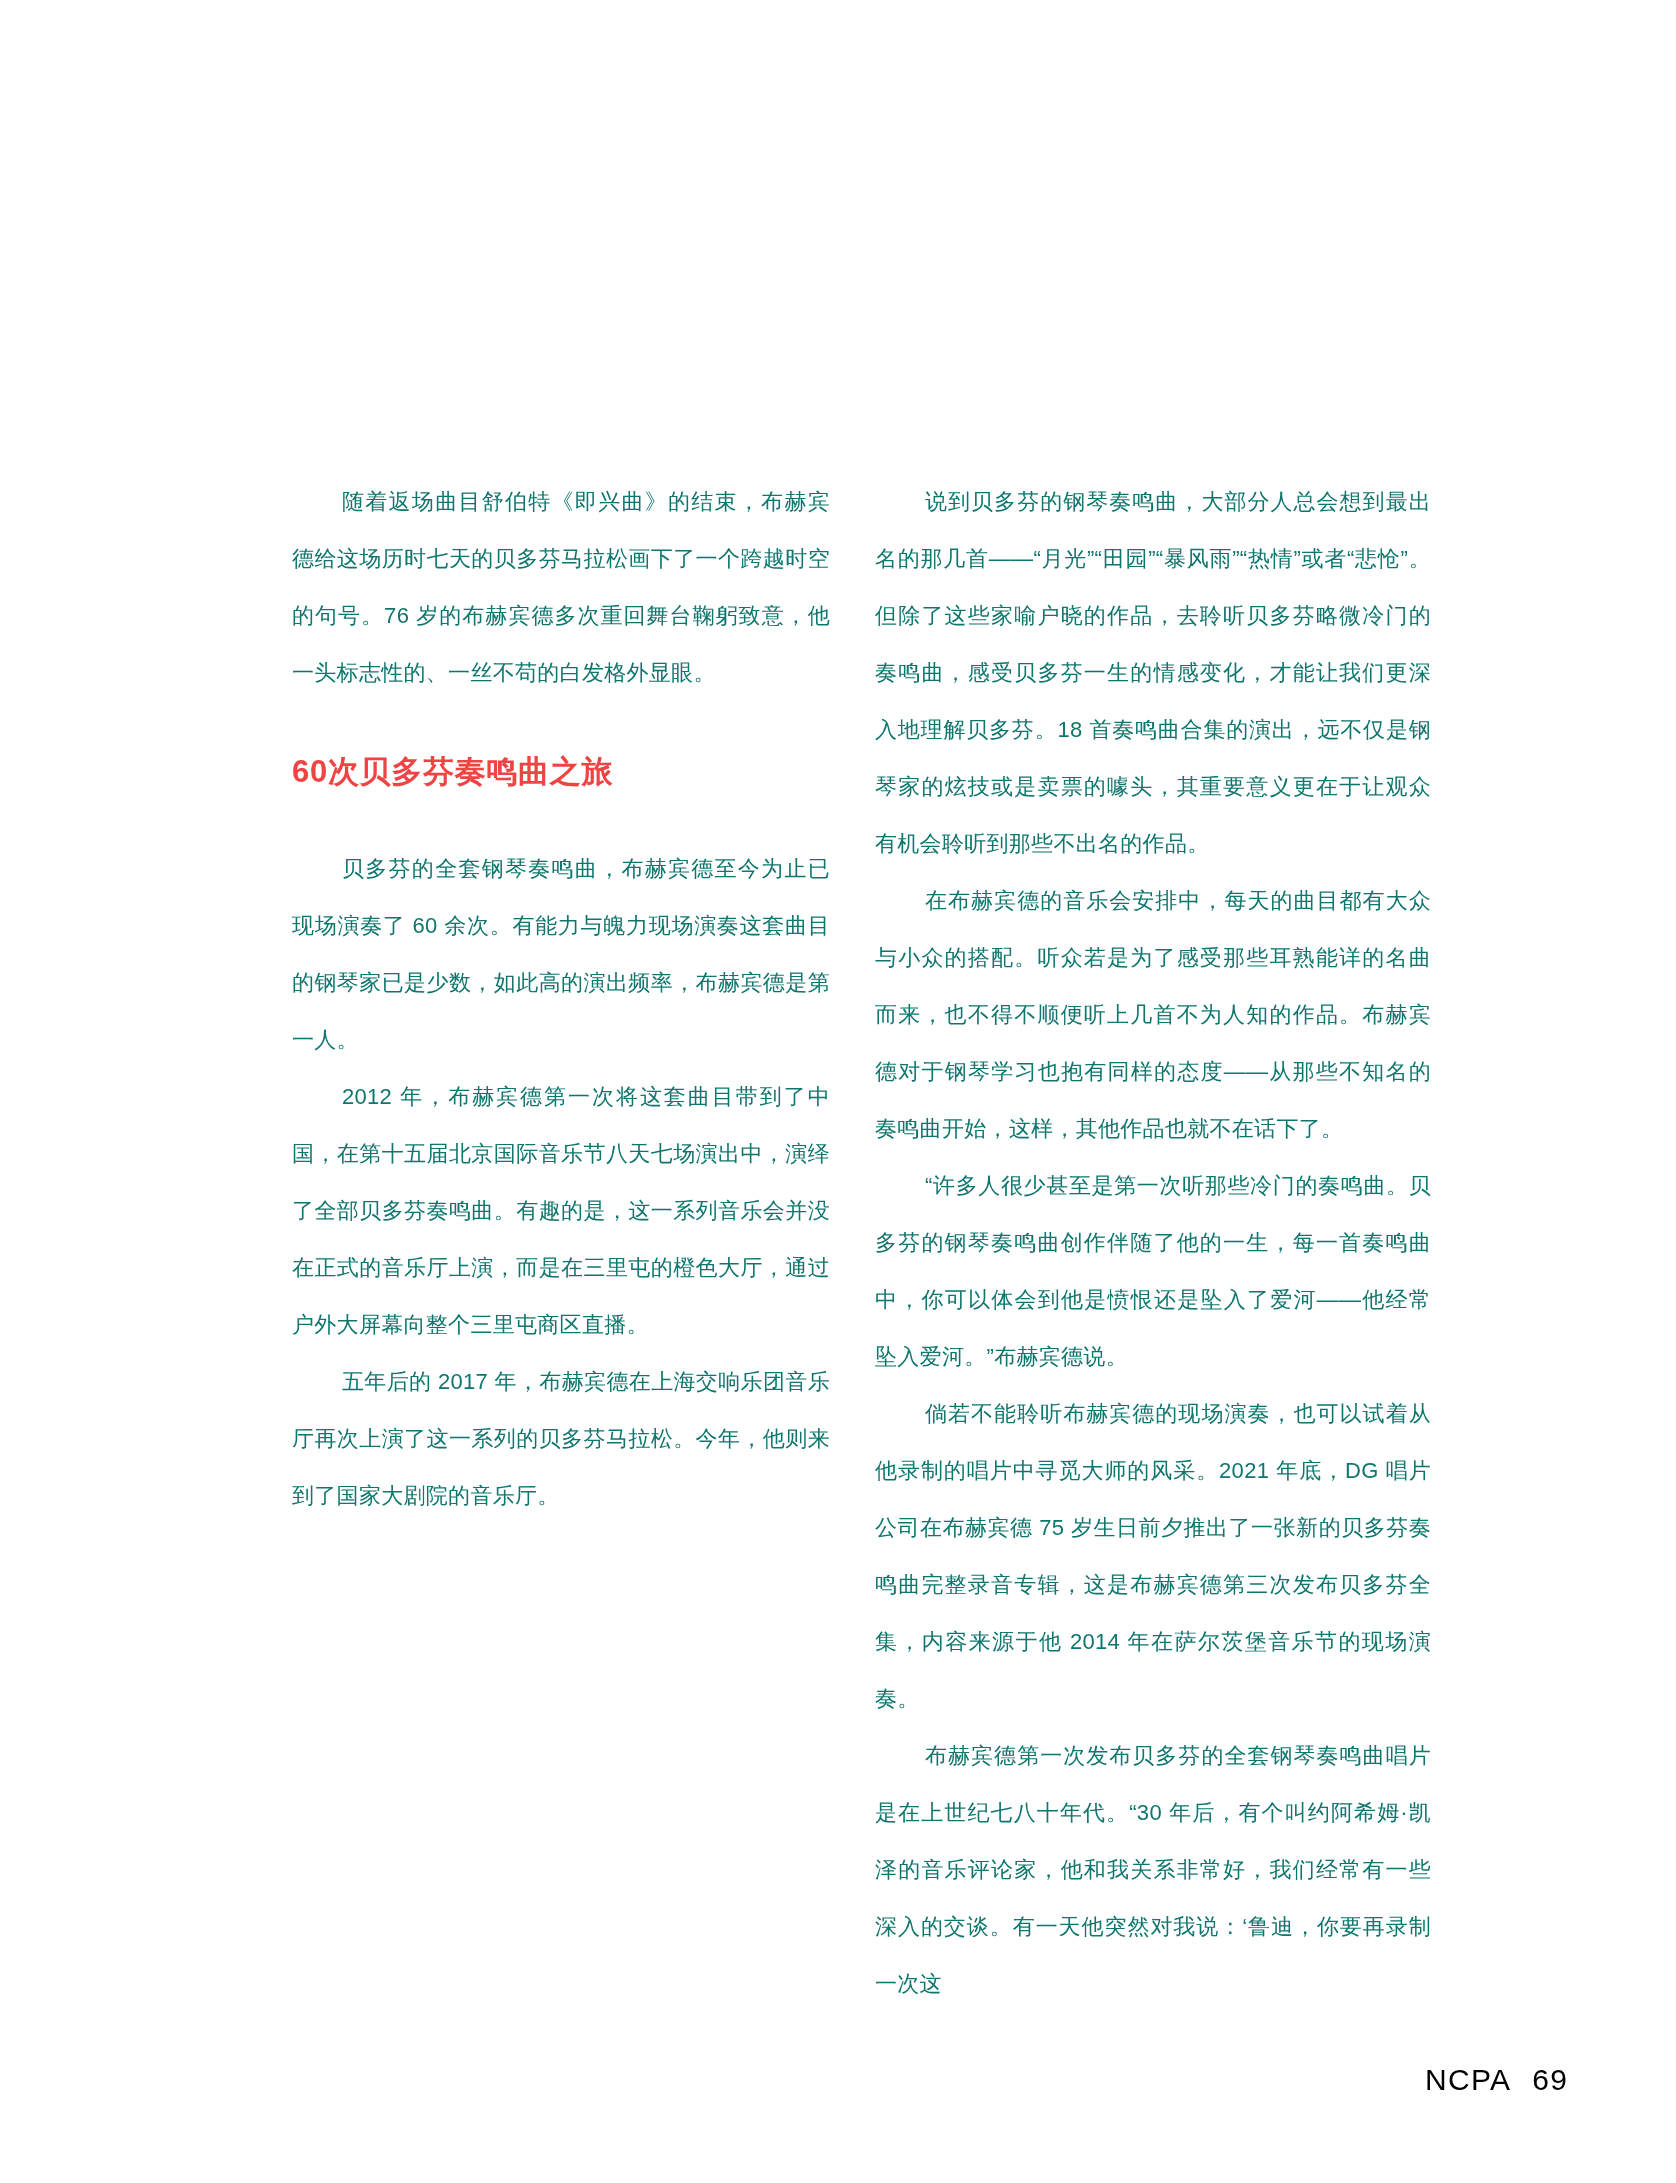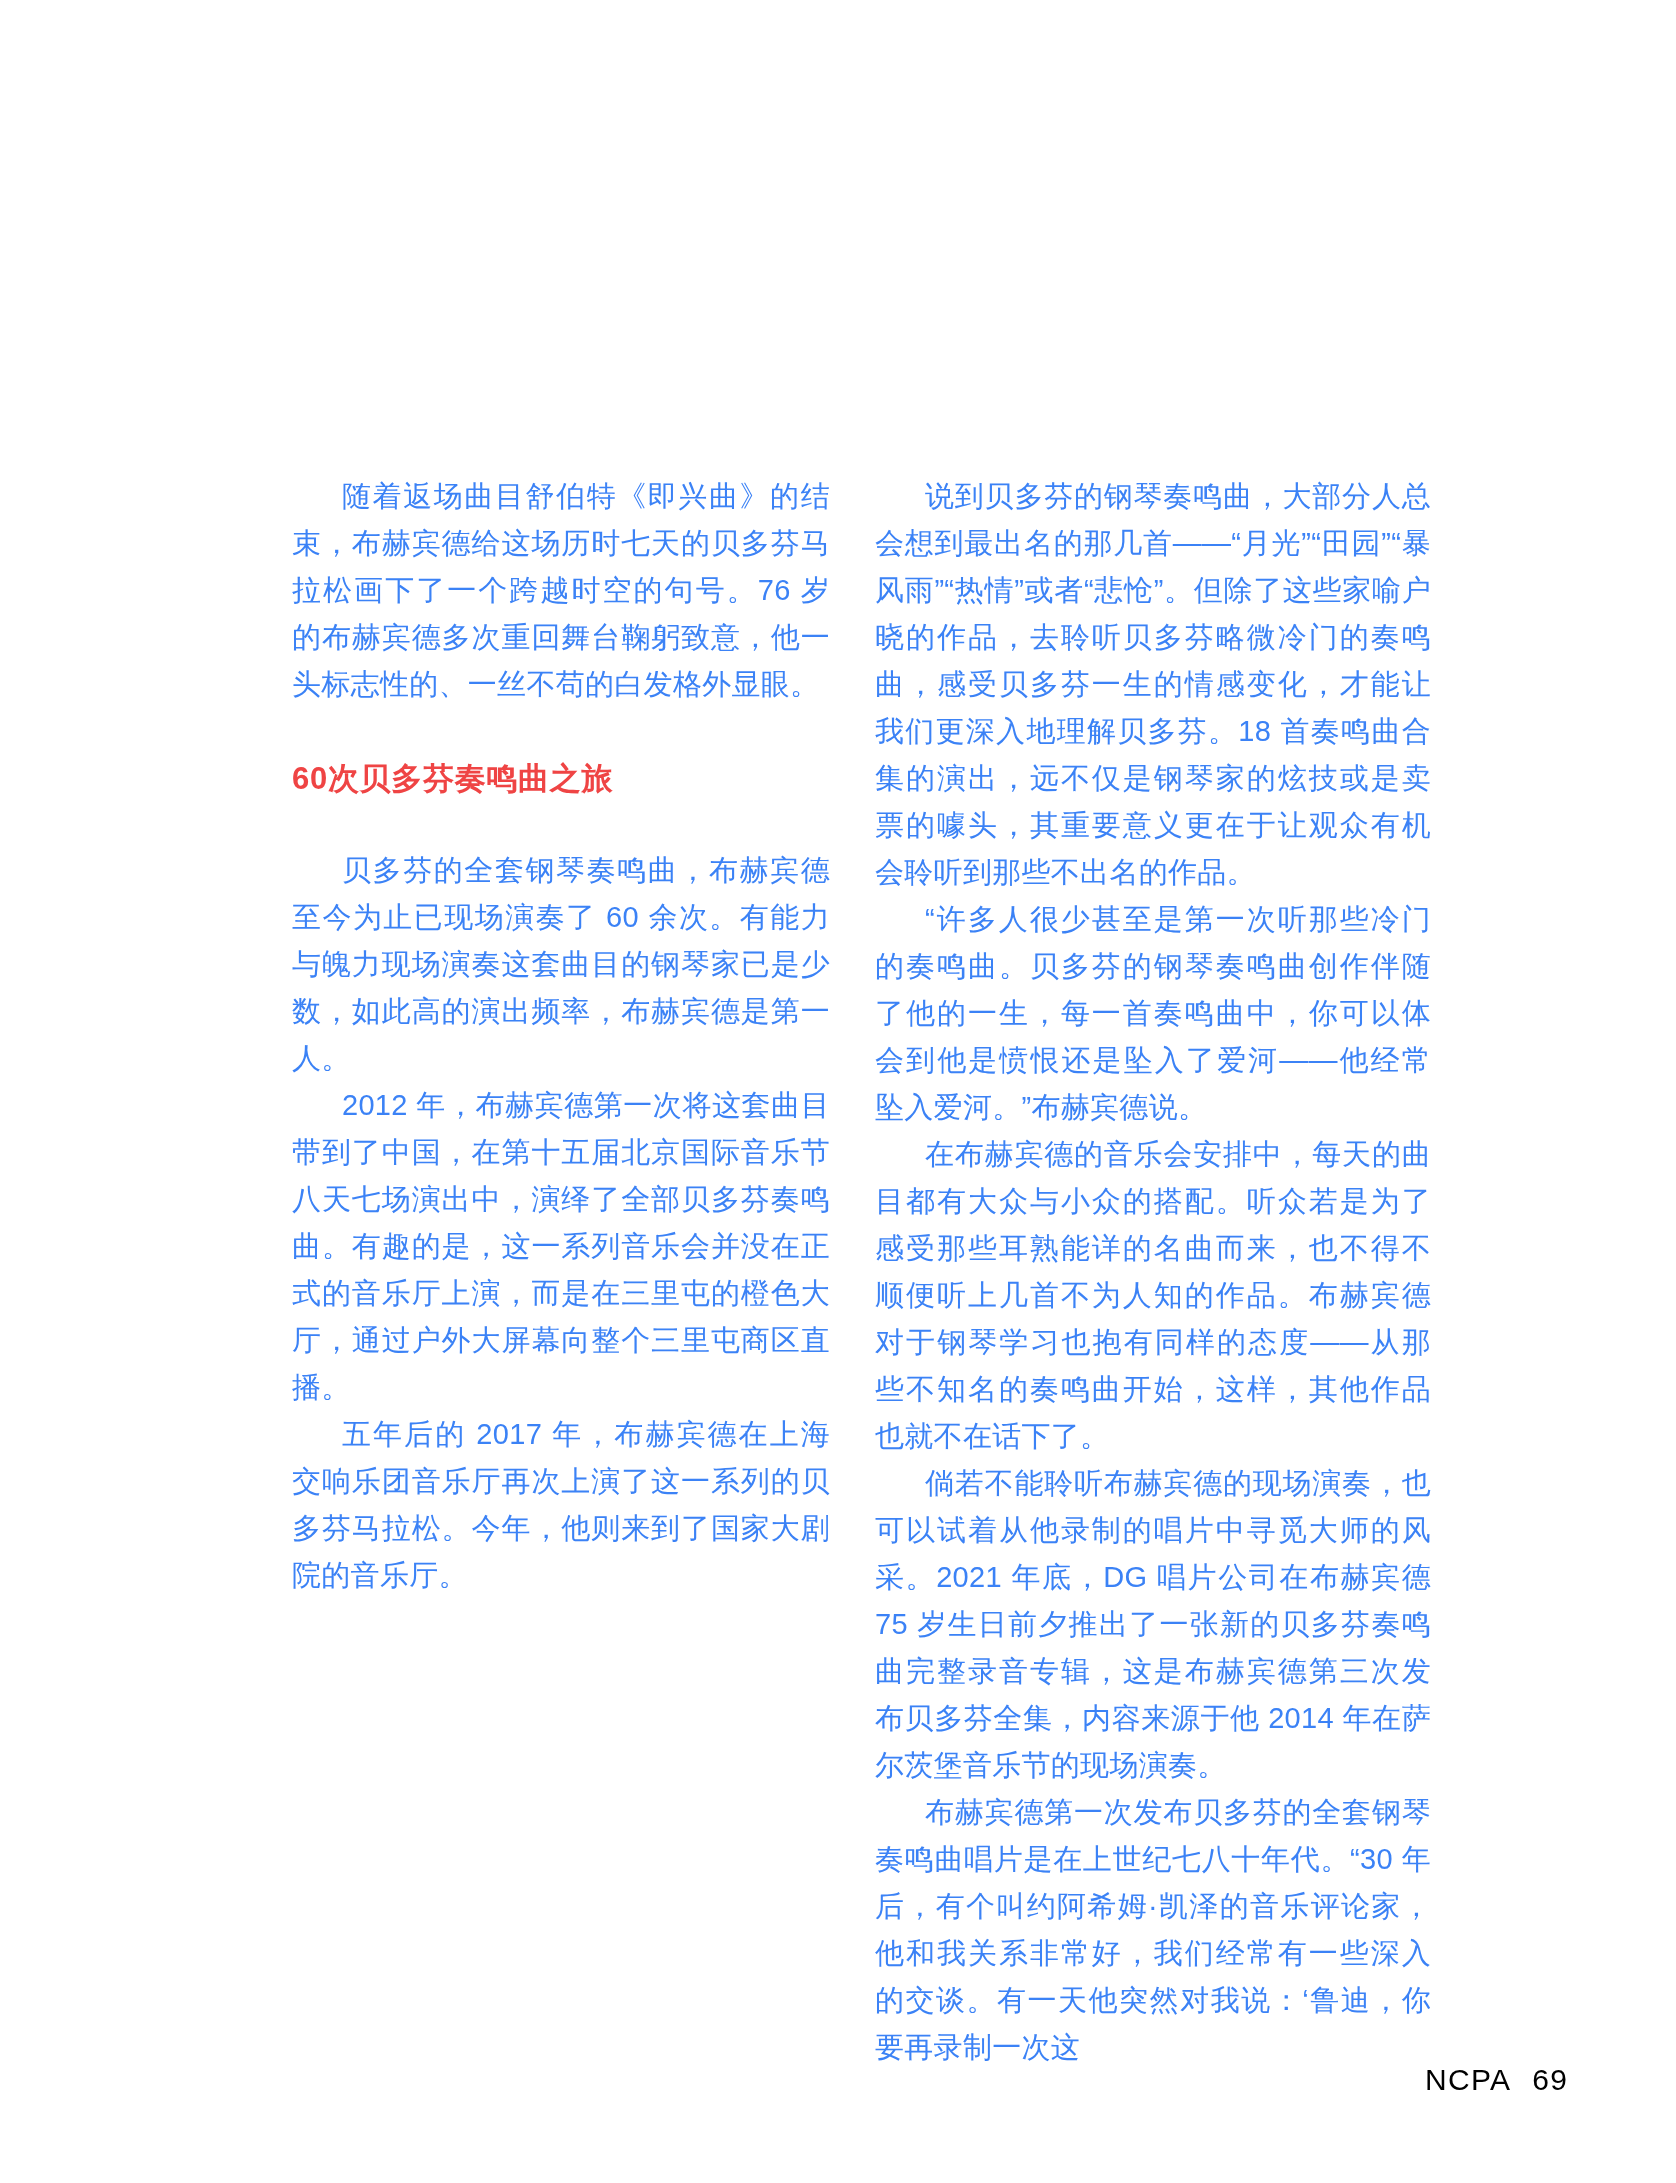--- a/index.html
+++ b/index.html
@@ -24,27 +24,27 @@
     left: 292px;
     width: 538px;
   }
   .column.right {
     left: 875px;
     width: 556px;
   }
   .column p {
     margin: 0;
     padding: 0;
-    font-size: 29px;
-    line-height: 47px;
+    font-size: 22px;
+    line-height: 57px;
     text-align: justify;
     text-indent: 50px;
     letter-spacing: 0.3px;
     font-weight: 400;
-    color: #3b82f6;
+    color: #0f766e;
   }
   .section-heading {
     margin: 47px 0 45px 0;
     padding: 0;
     font-size: 31px;
     line-height: 47px;
     font-weight: 700;
     color: #ef4444;
     letter-spacing: 0.7px;
     text-indent: 0;
@@ -72,22 +72,22 @@
 
     <h2 class="section-heading">60次贝多芬奏鸣曲之旅</h2>
 
     <p>贝多芬的全套钢琴奏鸣曲，布赫宾德至今为止已现场演奏了 60 余次。有能力与魄力现场演奏这套曲目的钢琴家已是少数，如此高的演出频率，布赫宾德是第一人。</p>
     <p>2012 年，布赫宾德第一次将这套曲目带到了中国，在第十五届北京国际音乐节八天七场演出中，演绎了全部贝多芬奏鸣曲。有趣的是，这一系列音乐会并没在正式的音乐厅上演，而是在三里屯的橙色大厅，通过户外大屏幕向整个三里屯商区直播。</p>
     <p>五年后的 2017 年，布赫宾德在上海交响乐团音乐厅再次上演了这一系列的贝多芬马拉松。今年，他则来到了国家大剧院的音乐厅。</p>
   </div>
 
   <div class="column right">
     <p>说到贝多芬的钢琴奏鸣曲，大部分人总会想到最出名的那几首——“月光”“田园”“暴风雨”“热情”或者“悲怆”。但除了这些家喻户晓的作品，去聆听贝多芬略微冷门的奏鸣曲，感受贝多芬一生的情感变化，才能让我们更深入地理解贝多芬。18 首奏鸣曲合集的演出，远不仅是钢琴家的炫技或是卖票的噱头，其重要意义更在于让观众有机会聆听到那些不出名的作品。</p>
+    <p>在布赫宾德的音乐会安排中，每天的曲目都有大众与小众的搭配。听众若是为了感受那些耳熟能详的名曲而来，也不得不顺便听上几首不为人知的作品。布赫宾德对于钢琴学习也抱有同样的态度——从那些不知名的奏鸣曲开始，这样，其他作品也就不在话下了。</p>
     <p>“许多人很少甚至是第一次听那些冷门的奏鸣曲。贝多芬的钢琴奏鸣曲创作伴随了他的一生，每一首奏鸣曲中，你可以体会到他是愤恨还是坠入了爱河——他经常坠入爱河。”布赫宾德说。</p>
-    <p>在布赫宾德的音乐会安排中，每天的曲目都有大众与小众的搭配。听众若是为了感受那些耳熟能详的名曲而来，也不得不顺便听上几首不为人知的作品。布赫宾德对于钢琴学习也抱有同样的态度——从那些不知名的奏鸣曲开始，这样，其他作品也就不在话下了。</p>
     <p>倘若不能聆听布赫宾德的现场演奏，也可以试着从他录制的唱片中寻觅大师的风采。2021 年底，DG 唱片公司在布赫宾德 75 岁生日前夕推出了一张新的贝多芬奏鸣曲完整录音专辑，这是布赫宾德第三次发布贝多芬全集，内容来源于他 2014 年在萨尔茨堡音乐节的现场演奏。</p>
     <p>布赫宾德第一次发布贝多芬的全套钢琴奏鸣曲唱片是在上世纪七八十年代。“30 年后，有个叫约阿希姆·凯泽的音乐评论家，他和我关系非常好，我们经常有一些深入的交谈。有一天他突然对我说：‘鲁迪，你要再录制一次这</p>
   </div>
 
   <div class="page-footer">
     <span>NCPA</span>
     <span>69</span>
   </div>
 
 </div>

